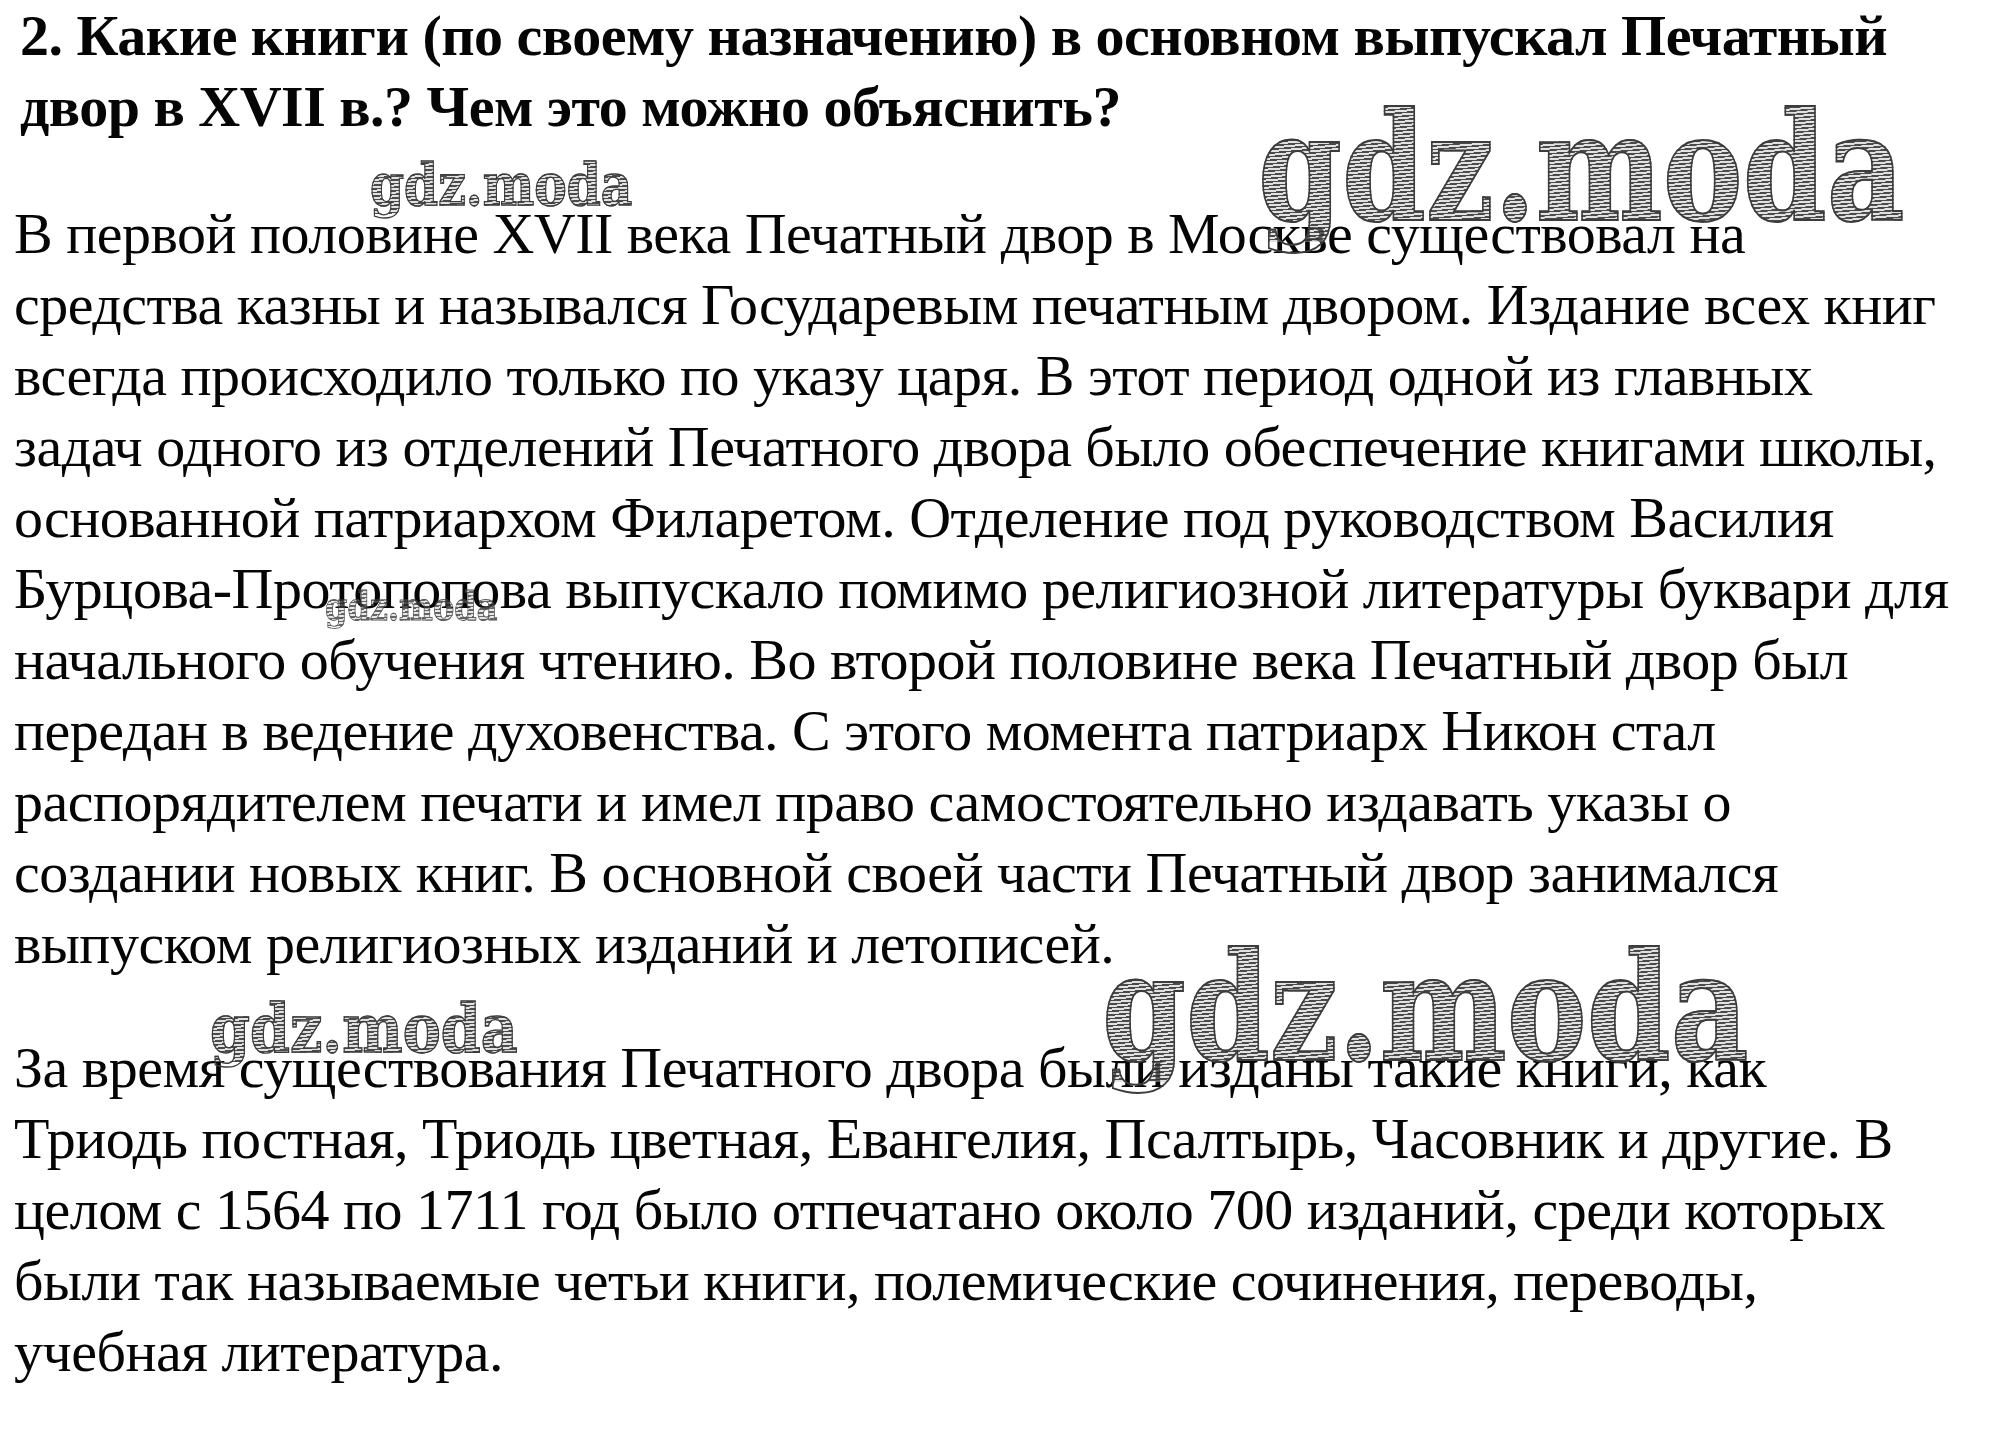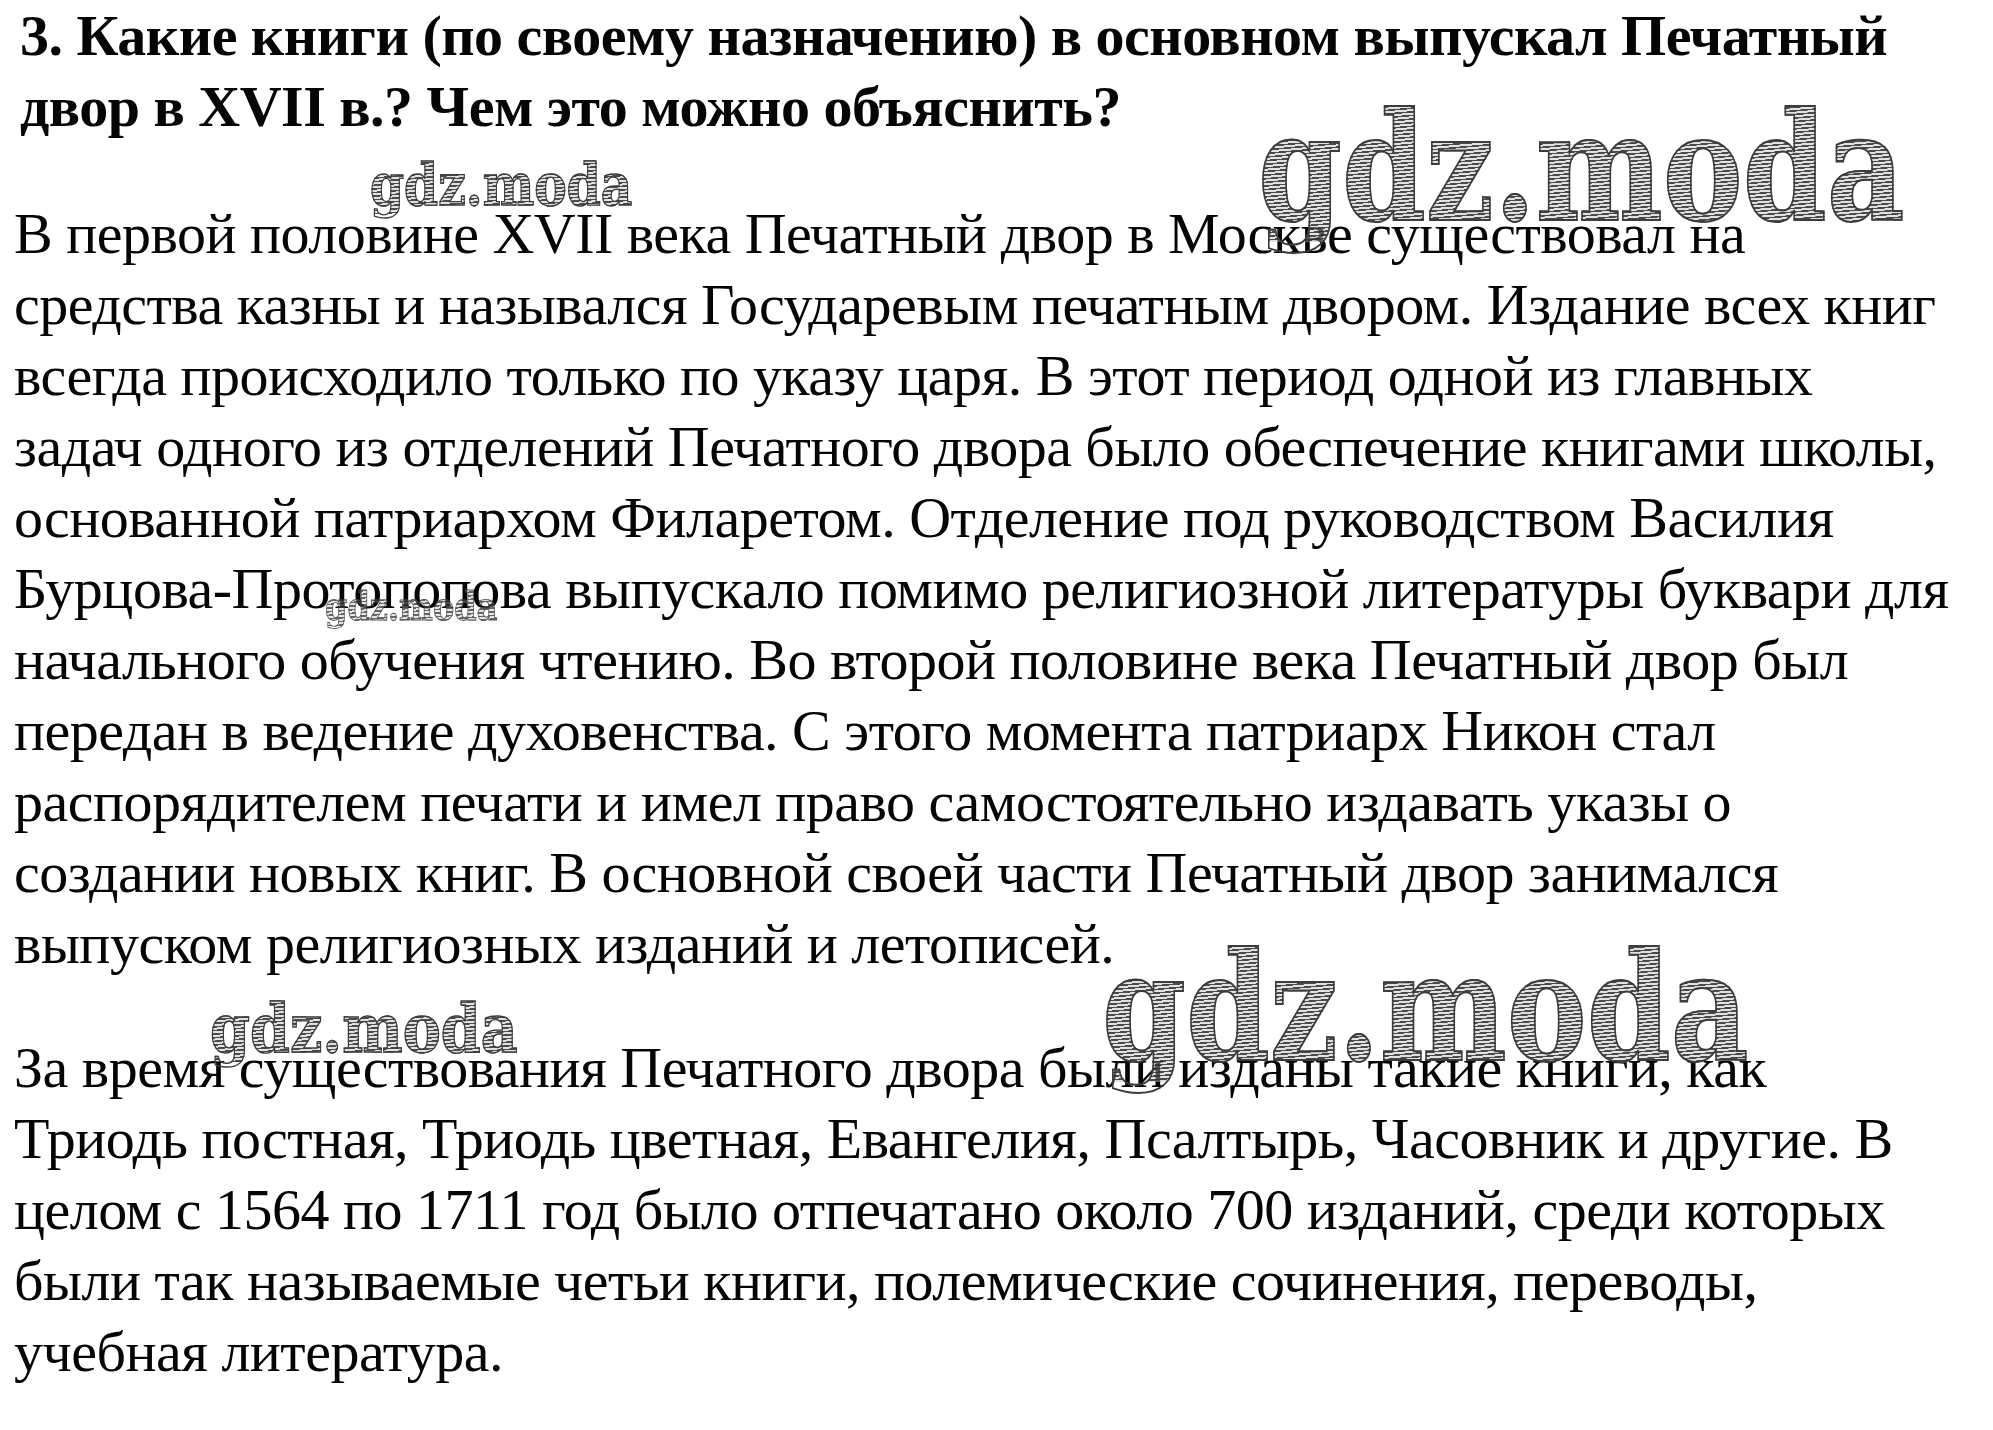--- a/index.html
+++ b/index.html
@@ -69,21 +69,21 @@
   .wm-bottom-large { left: 1102px; top: 932px; font-size: 150px; transform: scaleX(0.80); }
   .wm-heading-small{ left: 370px;  top: 156px; font-size: 58px;  transform: scaleX(0.84); -webkit-text-stroke-width: 1.3px; }
   .wm-para-medium  { left: 210px;  top: 994px; font-size: 68px;  transform: scaleX(0.84); -webkit-text-stroke-width: 1.4px; }
   .wm-mid-tiny     { left: 325px;  top: 586px; font-size: 40px;  transform: scaleX(0.80); -webkit-text-stroke-width: 0.9px; opacity: 0.85; }
 </style>
 </head>
 <body>
 
 <div class="page">
 
-  <h1 class="heading">3. Какие книги (по своему назначению) в основном выпускал Печатный двор в XVII в.? Чем это можно объяснить?</h1>
+  <h1 class="heading">2. Какие книги (по своему назначению) в основном выпускал Печатный двор в XVII в.? Чем это можно объяснить?</h1>
 
   <p class="body-text para-1">В первой половине XVII века Печатный двор в Москве существовал на средства казны и назывался Государевым печатным двором. Издание всех книг всегда происходило только по указу царя. В этот период одной из главных задач одного из отделений Печатного двора было обеспечение книгами школы, основанной патриархом Филаретом. Отделение под руководством Василия Бурцова-Протопопова выпускало помимо религиозной литературы буквари для начального обучения чтению. Во второй половине века Печатный двор был передан в ведение духовенства. С этого момента патриарх Никон стал распорядителем печати и имел право самостоятельно издавать указы о создании новых книг. В основной своей части Печатный двор занимался выпуском религиозных изданий и летописей.</p>
 
   <p class="body-text para-2">За время существования Печатного двора были изданы такие книги, как Триодь постная, Триодь цветная, Евангелия, Псалтырь, Часовник и другие. В целом с 1564 по 1711 год было отпечатано около 700 изданий, среди которых были так называемые четьи книги, полемические сочинения, переводы, учебная литература.</p>
 
   <div class="wm wm-heading-small">gdz.moda</div>
 
   <div class="wm wm-top-large">gdz.moda</div>
 
   <div class="wm wm-mid-tiny">gdz.moda</div>

